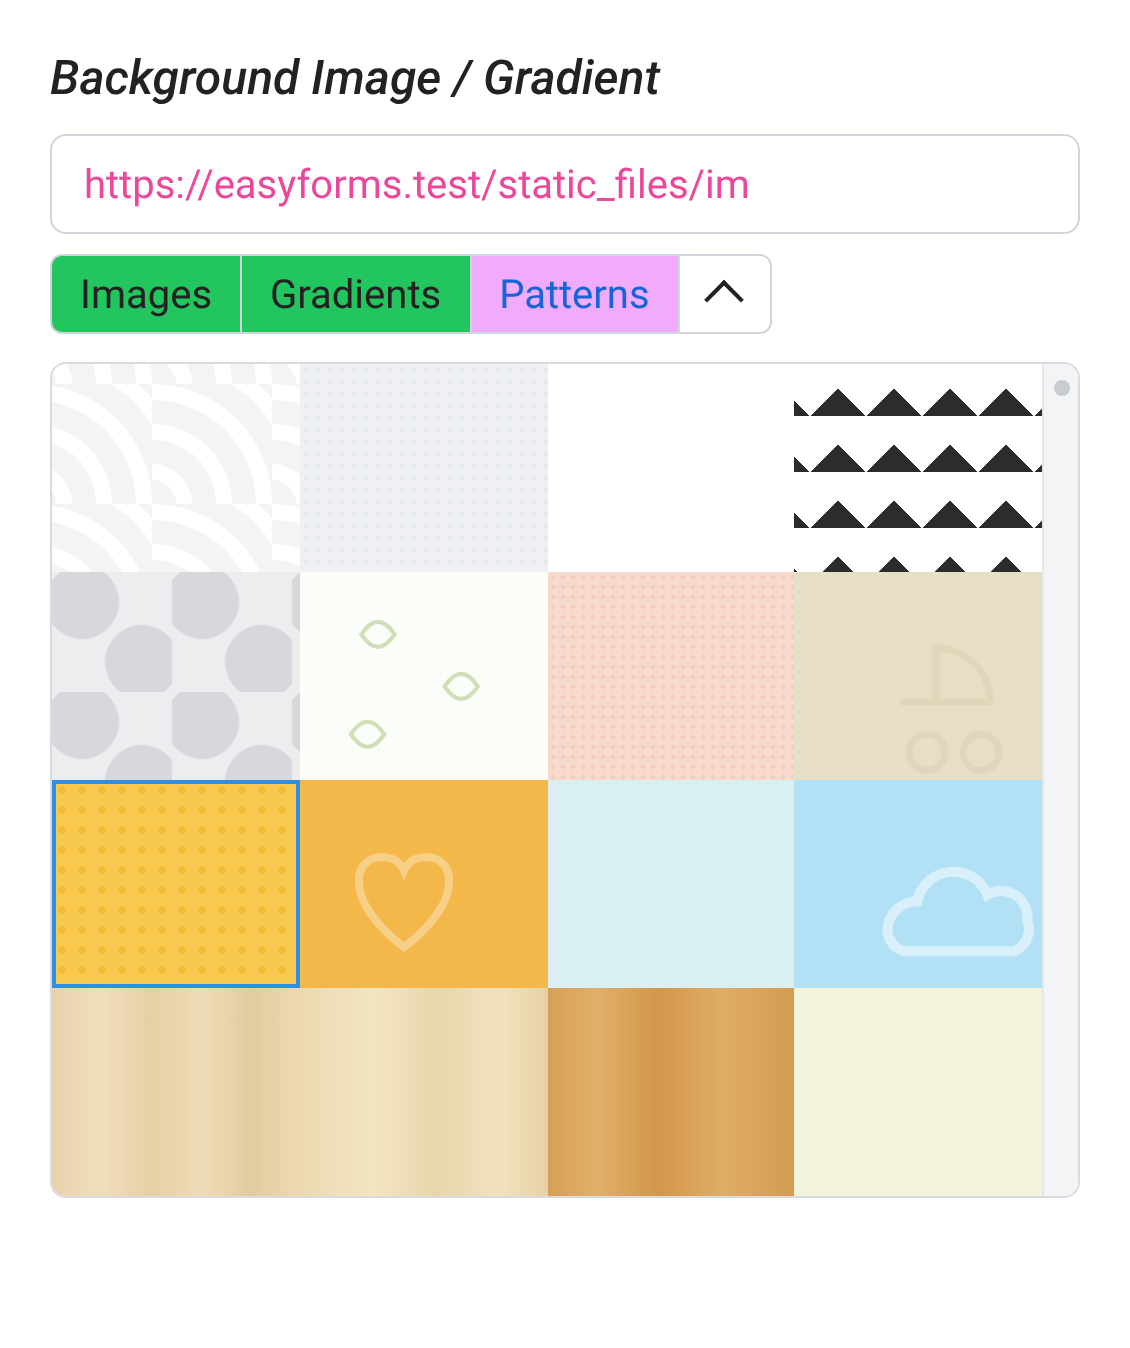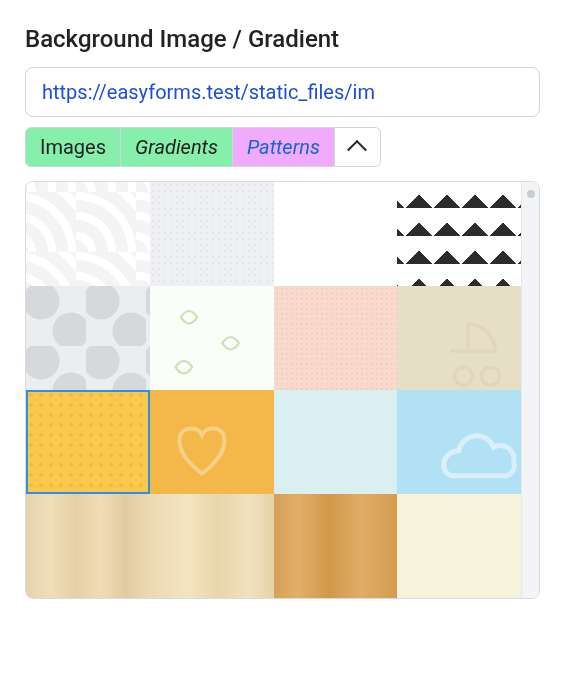--- a/index.html
+++ b/index.html
@@ -11,52 +11,53 @@
   }
   .wrap {
     width: 565px;
     padding: 25px 25px 30px 25px;
   }
   .section-title {
     font-size: 24px;
     font-weight: 500;
     color: #222;
     margin-bottom: 14px;
+    font-style: italic;
   }
   .url-input {
     width: 100%;
     font-size: 20px;
-    color: #1d4ed8;
+    color: #ec4899;
     padding: 12px 16px;
     border: 1px solid #d1d5db;
     border-radius: 8px;
     outline: none;
     margin-bottom: 10px;
     font-family: inherit;
     white-space: nowrap;
     overflow: hidden;
     text-overflow: clip;
   }
   .tabbar {
     display: flex;
     align-items: stretch;
     gap: 0;
   }
   .tab {
     font-size: 20px;
     color: #222;
-    background: #86efac;
+    background: #22c55e;
     border: 1px solid #d1d5db;
     padding: 7px 14px;
     cursor: pointer;
     user-select: none;
     line-height: 1.2;
   }
   .tab + .tab,
-  .tab + .collapse-btn { border-left: none; font-style: italic; }
+  .tab + .collapse-btn { border-left: none; }
   .tab:first-child { border-top-left-radius: 6px; border-bottom-left-radius: 6px; }
   .tab.active {
     color: #1665d8;
     background: #f0abfc;
     border-color: #cfd9e6;
     position: relative;
   }
   .collapse-btn {
     border: 1px solid #d1d5db;
     border-left: none;

